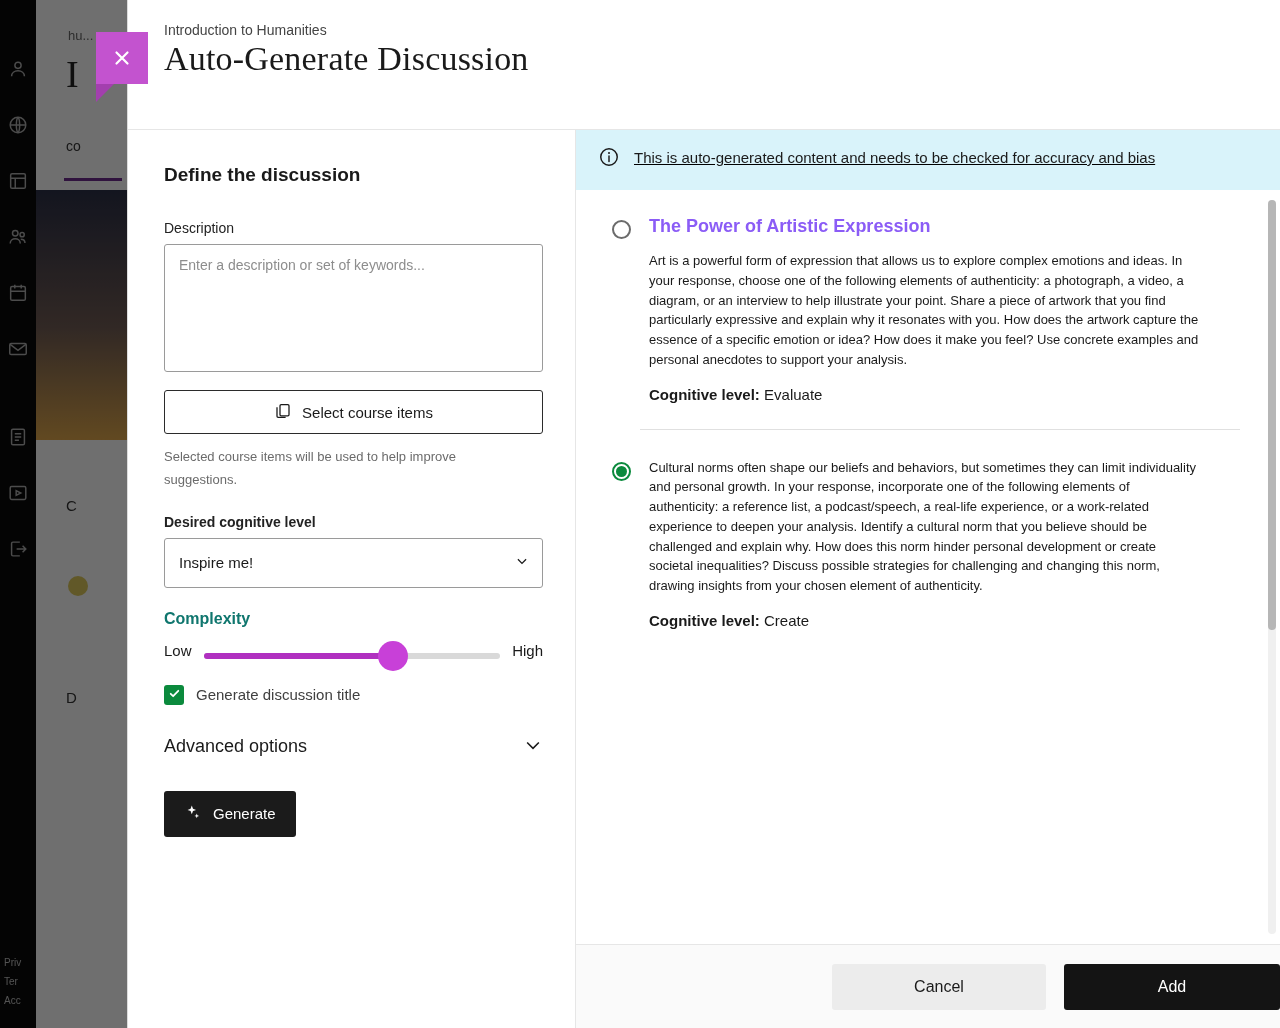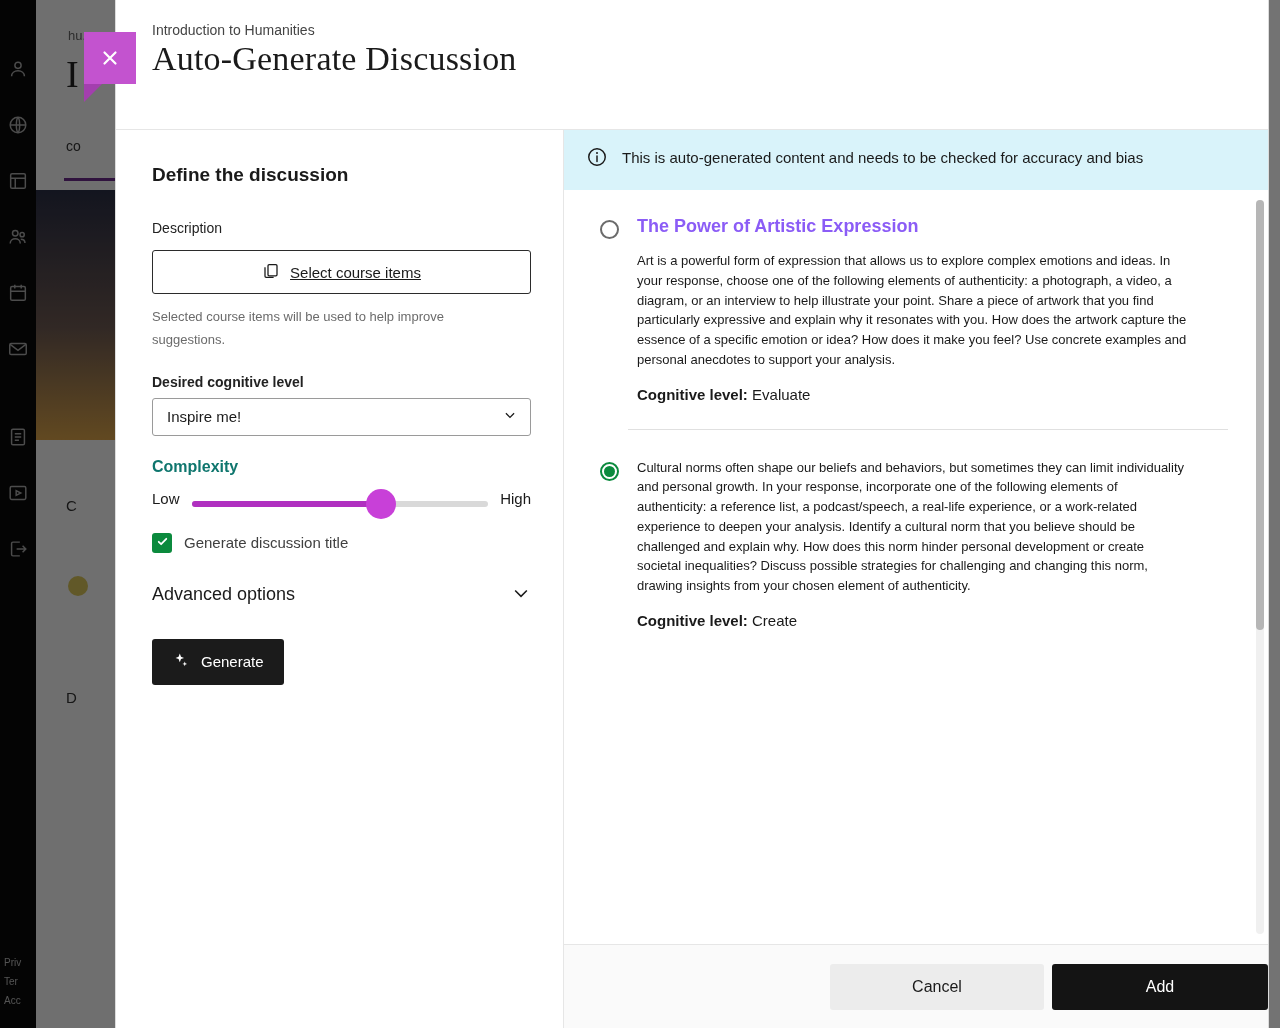--- a/index.html
+++ b/index.html
@@ -66,21 +66,21 @@
     position: absolute; left: 68px; top: 576px; width: 20px; height: 20px;
     border-radius: 50%; background: #d7c45a;
   }
   .bg-dim {
     position: absolute; inset: 0;
     background: rgba(0,0,0,.55);
   }
 
   
   #modal {
-    position: absolute; left: 116px; top: 0; width: 1152px; height: 1028px;
+    position: absolute; left: 128px; top: 0; width: 1152px; height: 1028px;
     background: #fff;
     box-shadow: 0 0 0 1px #dcdcdc;
     display: flex; flex-direction: column;
   }
   .modal-header {
     position: relative;
     height: 130px;
     border-bottom: 1px solid #e6e6e6;
     padding: 22px 36px 0 36px;
     flex: 0 0 auto;
@@ -124,30 +124,30 @@
     font-size: 14px; color: #1a1a1a;
     font-family: "Liberation Sans", sans-serif;
     resize: none;
   }
   .textarea::placeholder { color: #8d8d8d; }
   .select-items-btn {
     margin-top: 14px;
     width: 379px; height: 44px;
     border: 1px solid #2b2b2b; border-radius: 3px; background: #fff;
     display: flex; align-items: center; justify-content: center; gap: 10px;
-    font-size: 15px; color: #1a1a1a; cursor: pointer; text-decoration: underline;
+    font-size: 15px; color: #1a1a1a; cursor: pointer;
   }
   .helper-text {
     width: 366px;
     margin-top: 11px; font-size: 13px; color: #6b6b6b; line-height: 1.8;
   }
   .sub-label { margin-top: 22px; font-size: 14px; color: #222; font-weight: bold; }
   .select-wrap {
     position: relative; margin-top: 8px;
-    width: 379px; height: 38px;
+    width: 379px; height: 50px;
   }
   .select-box {
     width: 100%; height: 100%;
     border: 1px solid #9a9a9a; border-radius: 3px; background: #fff;
     padding: 0 36px 0 14px;
     display: flex; align-items: center;
     font-size: 15px; color: #1a1a1a; cursor: pointer;
   }
   .select-caret {
     position: absolute; right: 14px; top: 50%; transform: translateY(-50%);
@@ -199,20 +199,21 @@
   .right-panel {
     flex: 1 1 auto; min-width: 0;
     display: flex; flex-direction: column;
     background: #fff;
   }
   .notice {
     background: #d9f3fa;
     padding: 16px 26px 18px 22px;
     display: flex; gap: 14px; align-items: flex-start;
     flex: 0 0 auto;
+    text-decoration: underline;
   }
   .notice-text { font-size: 15px; color: #1a1a1a; line-height: 1.6; max-width: 600px; }
   .results {
     position: relative;
     flex: 1 1 auto; overflow: hidden;
     padding: 26px 40px 0 36px;
   }
   .result-item { display: flex; gap: 18px; padding-bottom: 26px; }
   .radio {
     flex: 0 0 auto; margin-top: 4px;
@@ -242,21 +243,21 @@
   }
 
   .modal-footer {
     flex: 0 0 auto;
     height: 84px;
     border-top: 1px solid #e6e6e6;
     background: #fafafa;
     display: flex; align-items: center; justify-content: flex-end;
     gap: 16px; padding: 0 0 0 0;
   }
-  .footer-inner { display: flex; gap: 8px; align-items: center; padding-right: 0; justify-content: flex-end; }
+  .footer-inner { display: flex; gap: 18px; align-items: center; padding-right: 0; justify-content: flex-end; }
   .btn-cancel {
     width: 214px; height: 46px;
     background: #ececec; border: none; border-radius: 3px;
     font-size: 16px; color: #1a1a1a; cursor: pointer;
     font-family: "Liberation Sans", sans-serif;
   }
   .btn-add {
     width: 216px; height: 46px;
     background: #141414; border: none; border-radius: 3px;
     font-size: 16px; color: #fff; cursor: pointer;
@@ -361,20 +362,21 @@
     <p class="modal-eyebrow">Introduction to Humanities</p>
     <h1 class="modal-title">Auto-Generate Discussion</h1>
   </div>
 
   <div class="modal-body">
 
     <div class="left-panel">
       <h2 class="panel-h2">Define the discussion</h2>
 
       <div class="field-label">Description</div>
+      <textarea class="textarea" placeholder="Enter a description or set of keywords..." style=""></textarea>
 
       <div class="select-items-btn">
         <span>
           <svg width="18" height="18" viewBox="0 0 24 24" fill="none" stroke="#1a1a1a" stroke-width="1.7">
               <rect x="8" y="3.5" width="12" height="15" rx="1.5"></rect>
               <path d="M15.5 20.5H5.5A1.5 1.5 0 014 19V7"></path>
             </svg>
         </span>
         <span>Select course items</span>
       </div>

